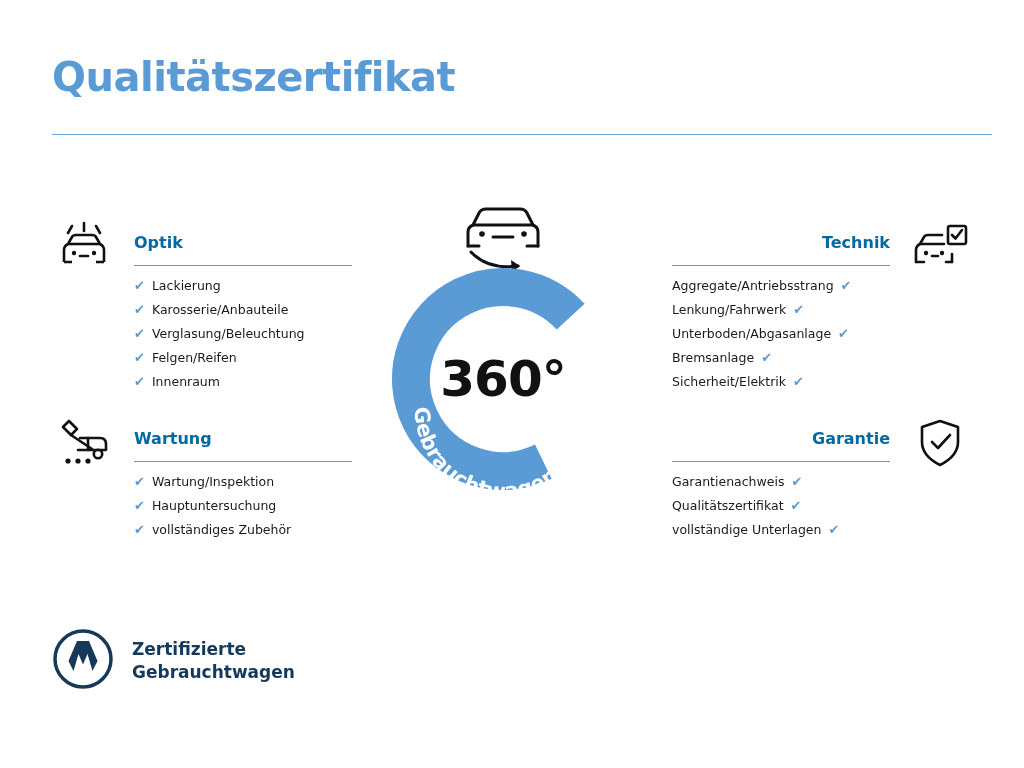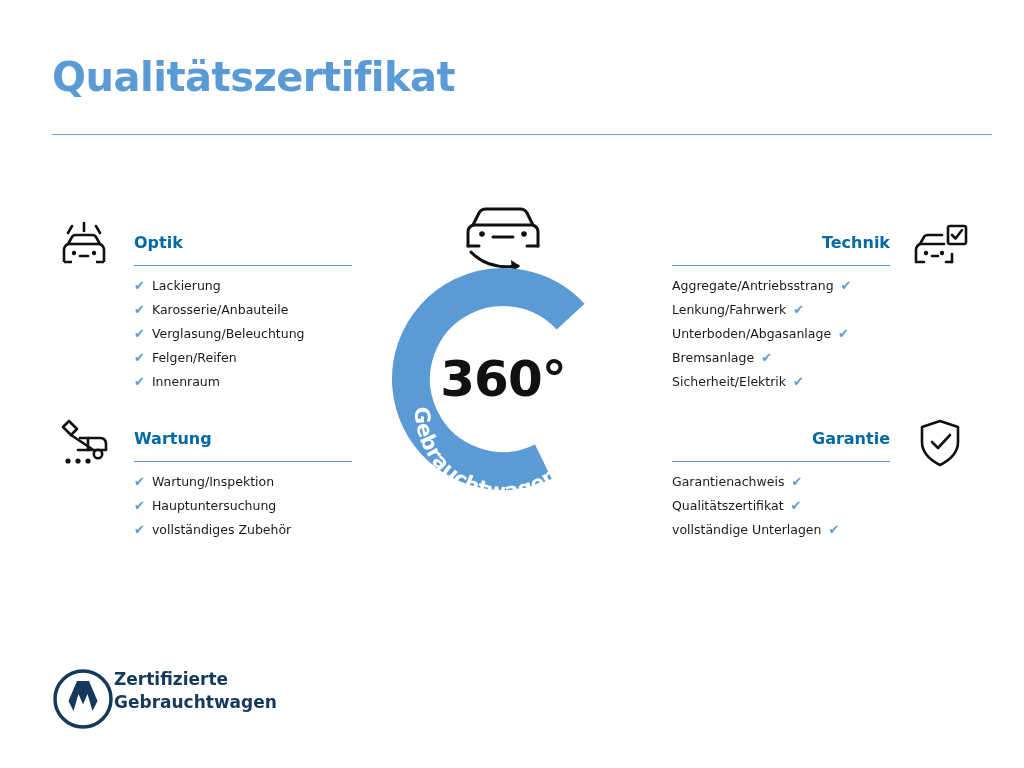--- a/index.html
+++ b/index.html
@@ -140,23 +140,24 @@
     left: 56px;
     top: 0;
     width: 130px;
     height: 78px;
   }
 
   
   .footer {
     position: absolute;
     left: 52px;
-    top: 668px;
+    top: 628px;
     display: flex;
-    align-items: flex-start;
+    align-items: center;
+    gap: 18px;
   }
   .footer-text {
     font-size: 17px;
     font-weight: bold;
     color: #15395b;
     line-height: 23px;
   }
 </style>
 </head>
 <body>

